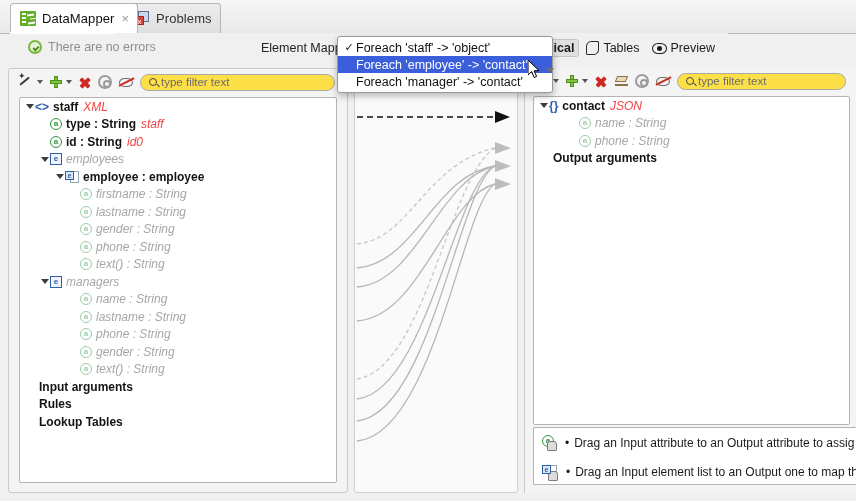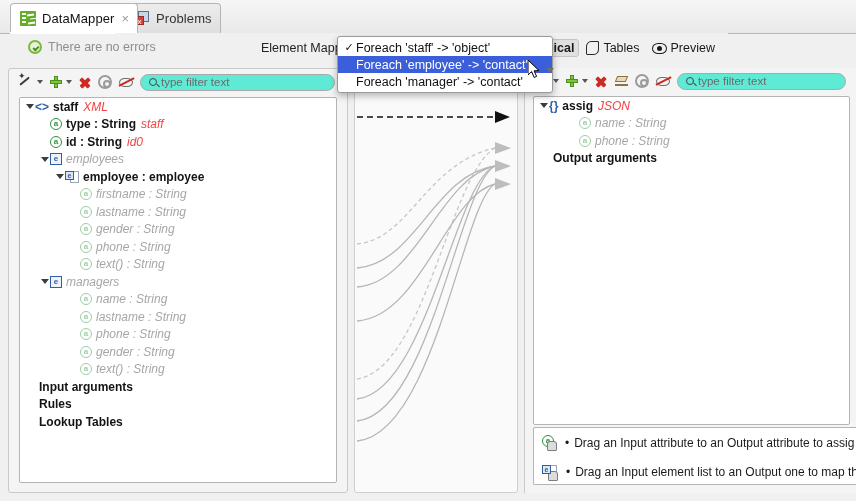--- a/index.html
+++ b/index.html
@@ -91,21 +91,21 @@
     background:#e8d9b8;border:1px solid #8a7246;transform:skewX(-22deg);box-sizing:border-box;}
   .i-eraser:after{content:"";position:absolute;left:1px;top:10px;width:13px;height:1.5px;background:#8a7246;}
   .i-gear{width:14px;height:14px;border:2px solid #9a9a9a;border-radius:50%;box-sizing:border-box;position:relative;}
   .i-gear:after{content:"";position:absolute;left:3px;top:3px;width:4px;height:4px;border:2px solid #9a9a9a;border-radius:50%;}
   .i-eyeslash{width:16px;height:13px;position:relative;}
   .i-eyeslash:before{content:"";position:absolute;left:1px;top:2px;width:14px;height:9px;
     border:1.5px solid #6d6d6d;border-radius:50%/60%;box-sizing:border-box;}
   .i-eyeslash:after{content:"";position:absolute;left:0;top:5.5px;width:17px;height:1.8px;
     background:#cc2a22;transform:rotate(-27deg);}
 
-  .filterbox{flex:1;margin-right:12px;height:17px;background:#5eead4;border:1px solid #a9a9a9;
+  .filterbox{flex:1;margin-right:12px;height:17px;background:#fde047;border:1px solid #a9a9a9;
     border-radius:9px;display:flex;align-items:center;padding:0 8px;box-sizing:border-box;}
   .filterbox.right{margin-right:10px;}
   .mag{width:8px;height:8px;border:1.4px solid #444;border-radius:50%;box-sizing:border-box;position:relative;margin-right:4px;flex:0 0 auto;}
   .mag:after{content:"";position:absolute;left:6px;top:6px;width:4px;height:1.4px;background:#444;transform:rotate(45deg);}
   .fph{color:#6b6b6b;font-size:11.5px;}
 
   .treebox{position:absolute;left:10px;right:10px;top:28px;bottom:9px;background:#fff;
     border:1px solid #b4b4b4;border-radius:2px;box-sizing:border-box;overflow:hidden;}
   .panel-r .treebox{left:8px;right:6px;top:28px;bottom:68px;}
 
@@ -373,21 +373,21 @@
         <span class="mag"></span>
         <span class="fph">type filter text</span>
       </span>
     </div>
     <div class="treebox" id="output-tree">
         <div class="row" style="padding-left: 4px;">
           <span class="tw">
             <i></i>
           </span>
           <span class="ic-xml">{}</span>
-          <span class="nm bold">assig</span>
+          <span class="nm bold">contact</span>
           <span class="type">JSON</span>
         </div>
         <div class="row" style="padding-left: 34px;">
           <span class="tw"></span>
           <span class="ic-a pale">a</span>
           <span class="nm dim">name : String</span>
         </div>
         <div class="row" style="padding-left: 34px;">
           <span class="tw"></span>
           <span class="ic-a pale">a</span>

